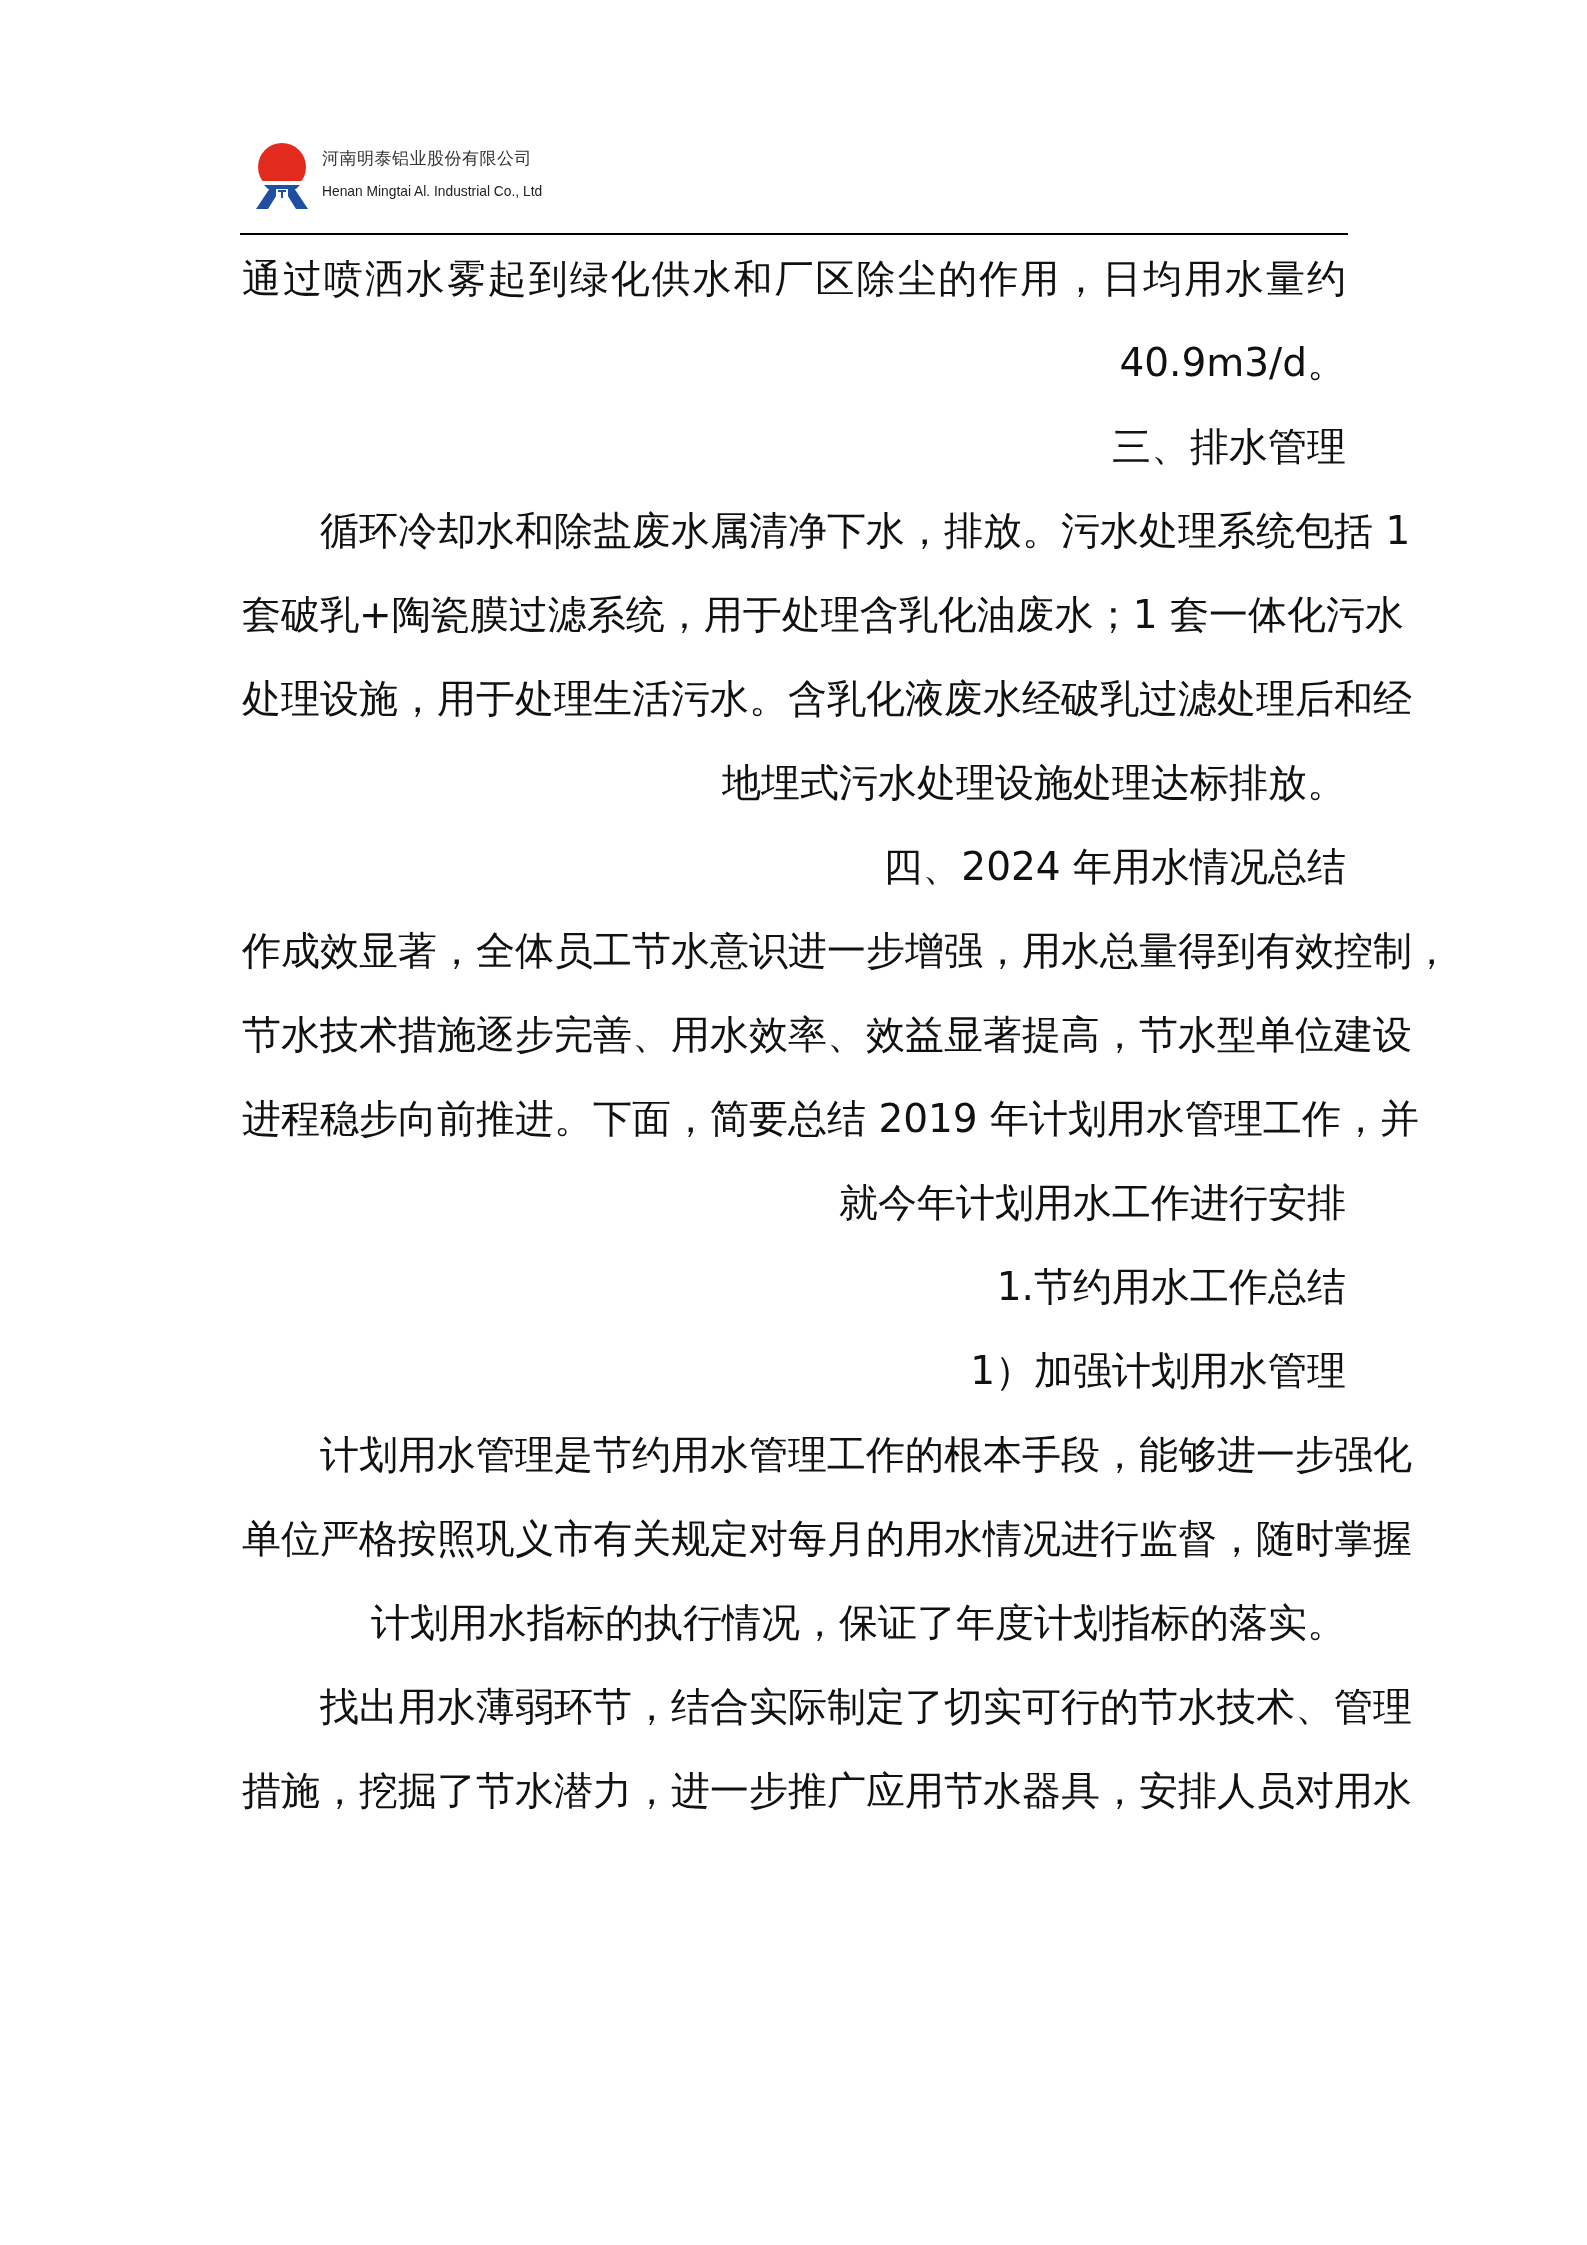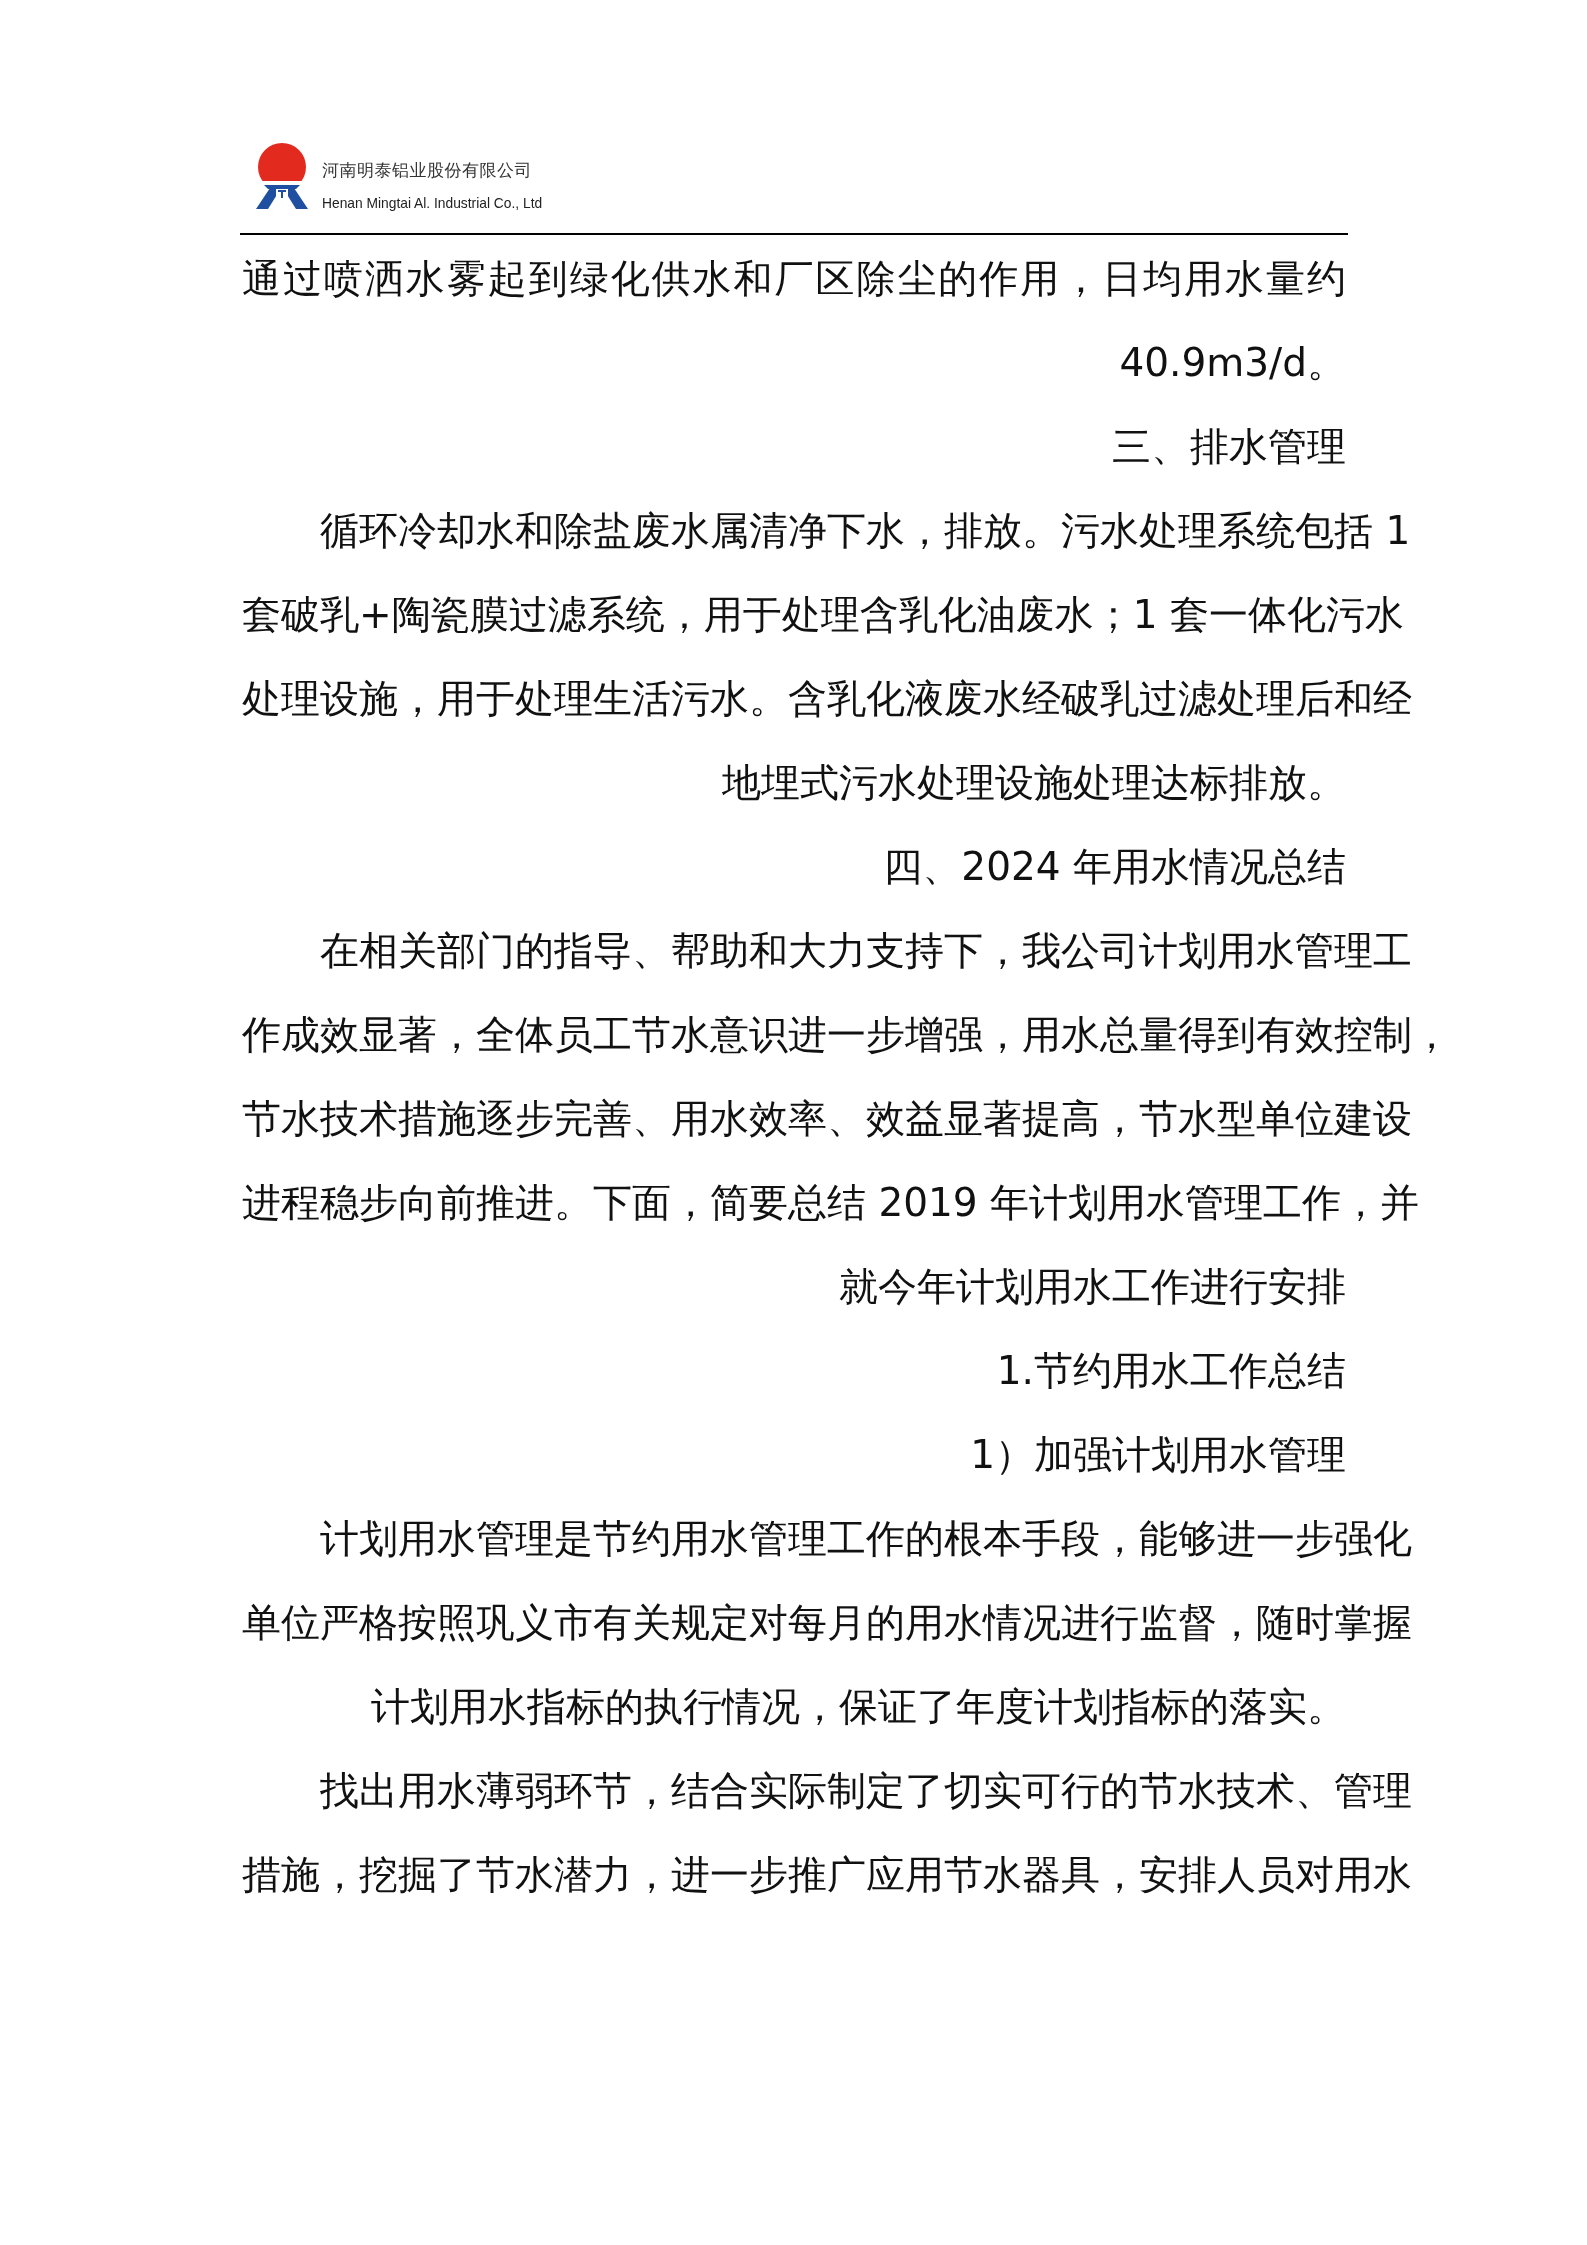--- a/index.html
+++ b/index.html
@@ -25,21 +25,21 @@
     .logo {
       position: absolute;
       left: 10px;
       top: 6px;
       width: 64px;
       height: 70px;
     }
     .company {
       position: absolute;
       left: 82px;
-      top: 24px;
+      top: 12px;
     }
     .company-cn {
       font-size: 17px;
       color: #333333;
       letter-spacing: 0.5px;
       line-height: 22px;
       white-space: nowrap;
       font-family: "DejaVu Serif", "Liberation Serif", serif;
     }
     .company-en {
@@ -106,21 +106,20 @@
 
 <div class="content">
   <div class="line full">通过喷洒水雾起到绿化供水和厂区除尘的作用，日均用水量约</div>
   <div class="line">40.9m3/d。</div>
   <div class="line">三、排水管理</div>
   <div class="line full indent">循环冷却水和除盐废水属清净下水，排放。污水处理系统包括 1</div>
   <div class="line full">套破乳+陶瓷膜过滤系统，用于处理含乳化油废水；1 套一体化污水</div>
   <div class="line full">处理设施，用于处理生活污水。含乳化液废水经破乳过滤处理后和经</div>
   <div class="line">地埋式污水处理设施处理达标排放。</div>
   <div class="line">四、2024 年用水情况总结</div>
-  <div class="line full indent">在相关部门的指导、帮助和大力支持下，我公司计划用水管理工</div>
   <div class="line full">作成效显著，全体员工节水意识进一步增强，用水总量得到有效控制，</div>
   <div class="line full">节水技术措施逐步完善、用水效率、效益显著提高，节水型单位建设</div>
   <div class="line full">进程稳步向前推进。下面，简要总结 2019 年计划用水管理工作，并</div>
   <div class="line">就今年计划用水工作进行安排</div>
   <div class="line indent-sm">1.节约用水工作总结</div>
   <div class="line indent-md">1）加强计划用水管理</div>
   <div class="line full indent">计划用水管理是节约用水管理工作的根本手段，能够进一步强化</div>
   <div class="line full">单位严格按照巩义市有关规定对每月的用水情况进行监督，随时掌握</div>
   <div class="line">计划用水指标的执行情况，保证了年度计划指标的落实。</div>
   <div class="line full indent">找出用水薄弱环节，结合实际制定了切实可行的节水技术、管理</div>

